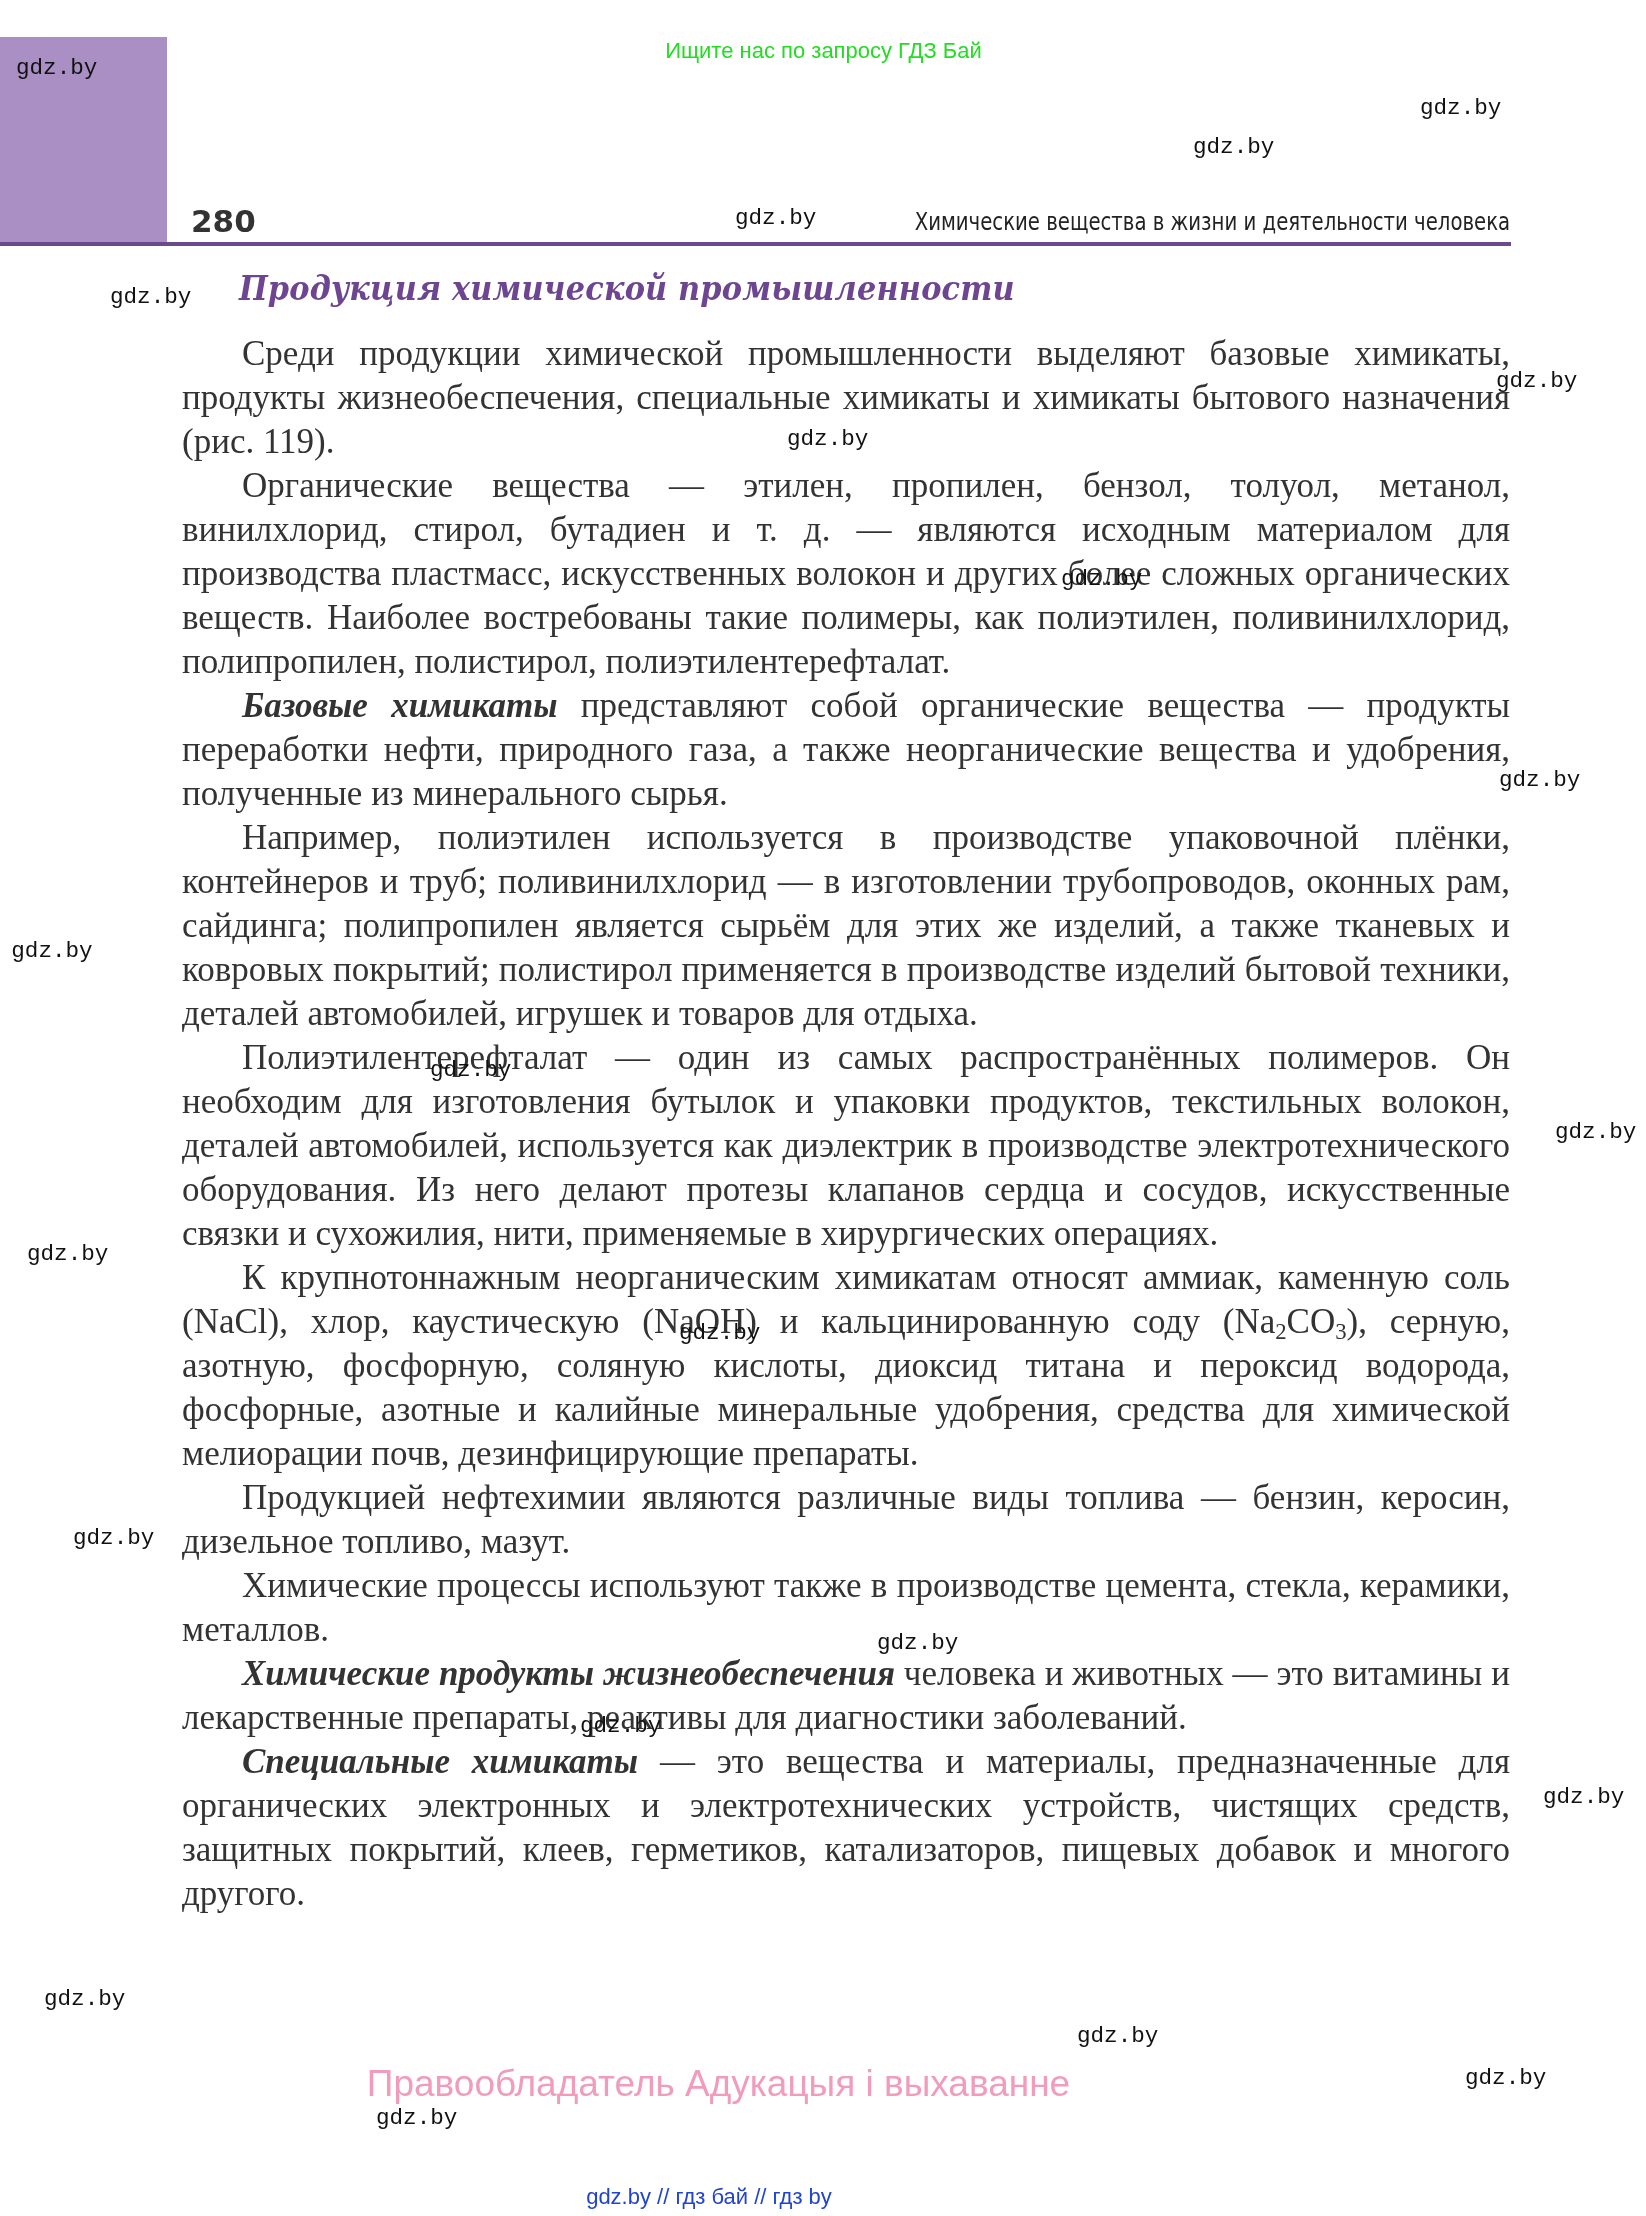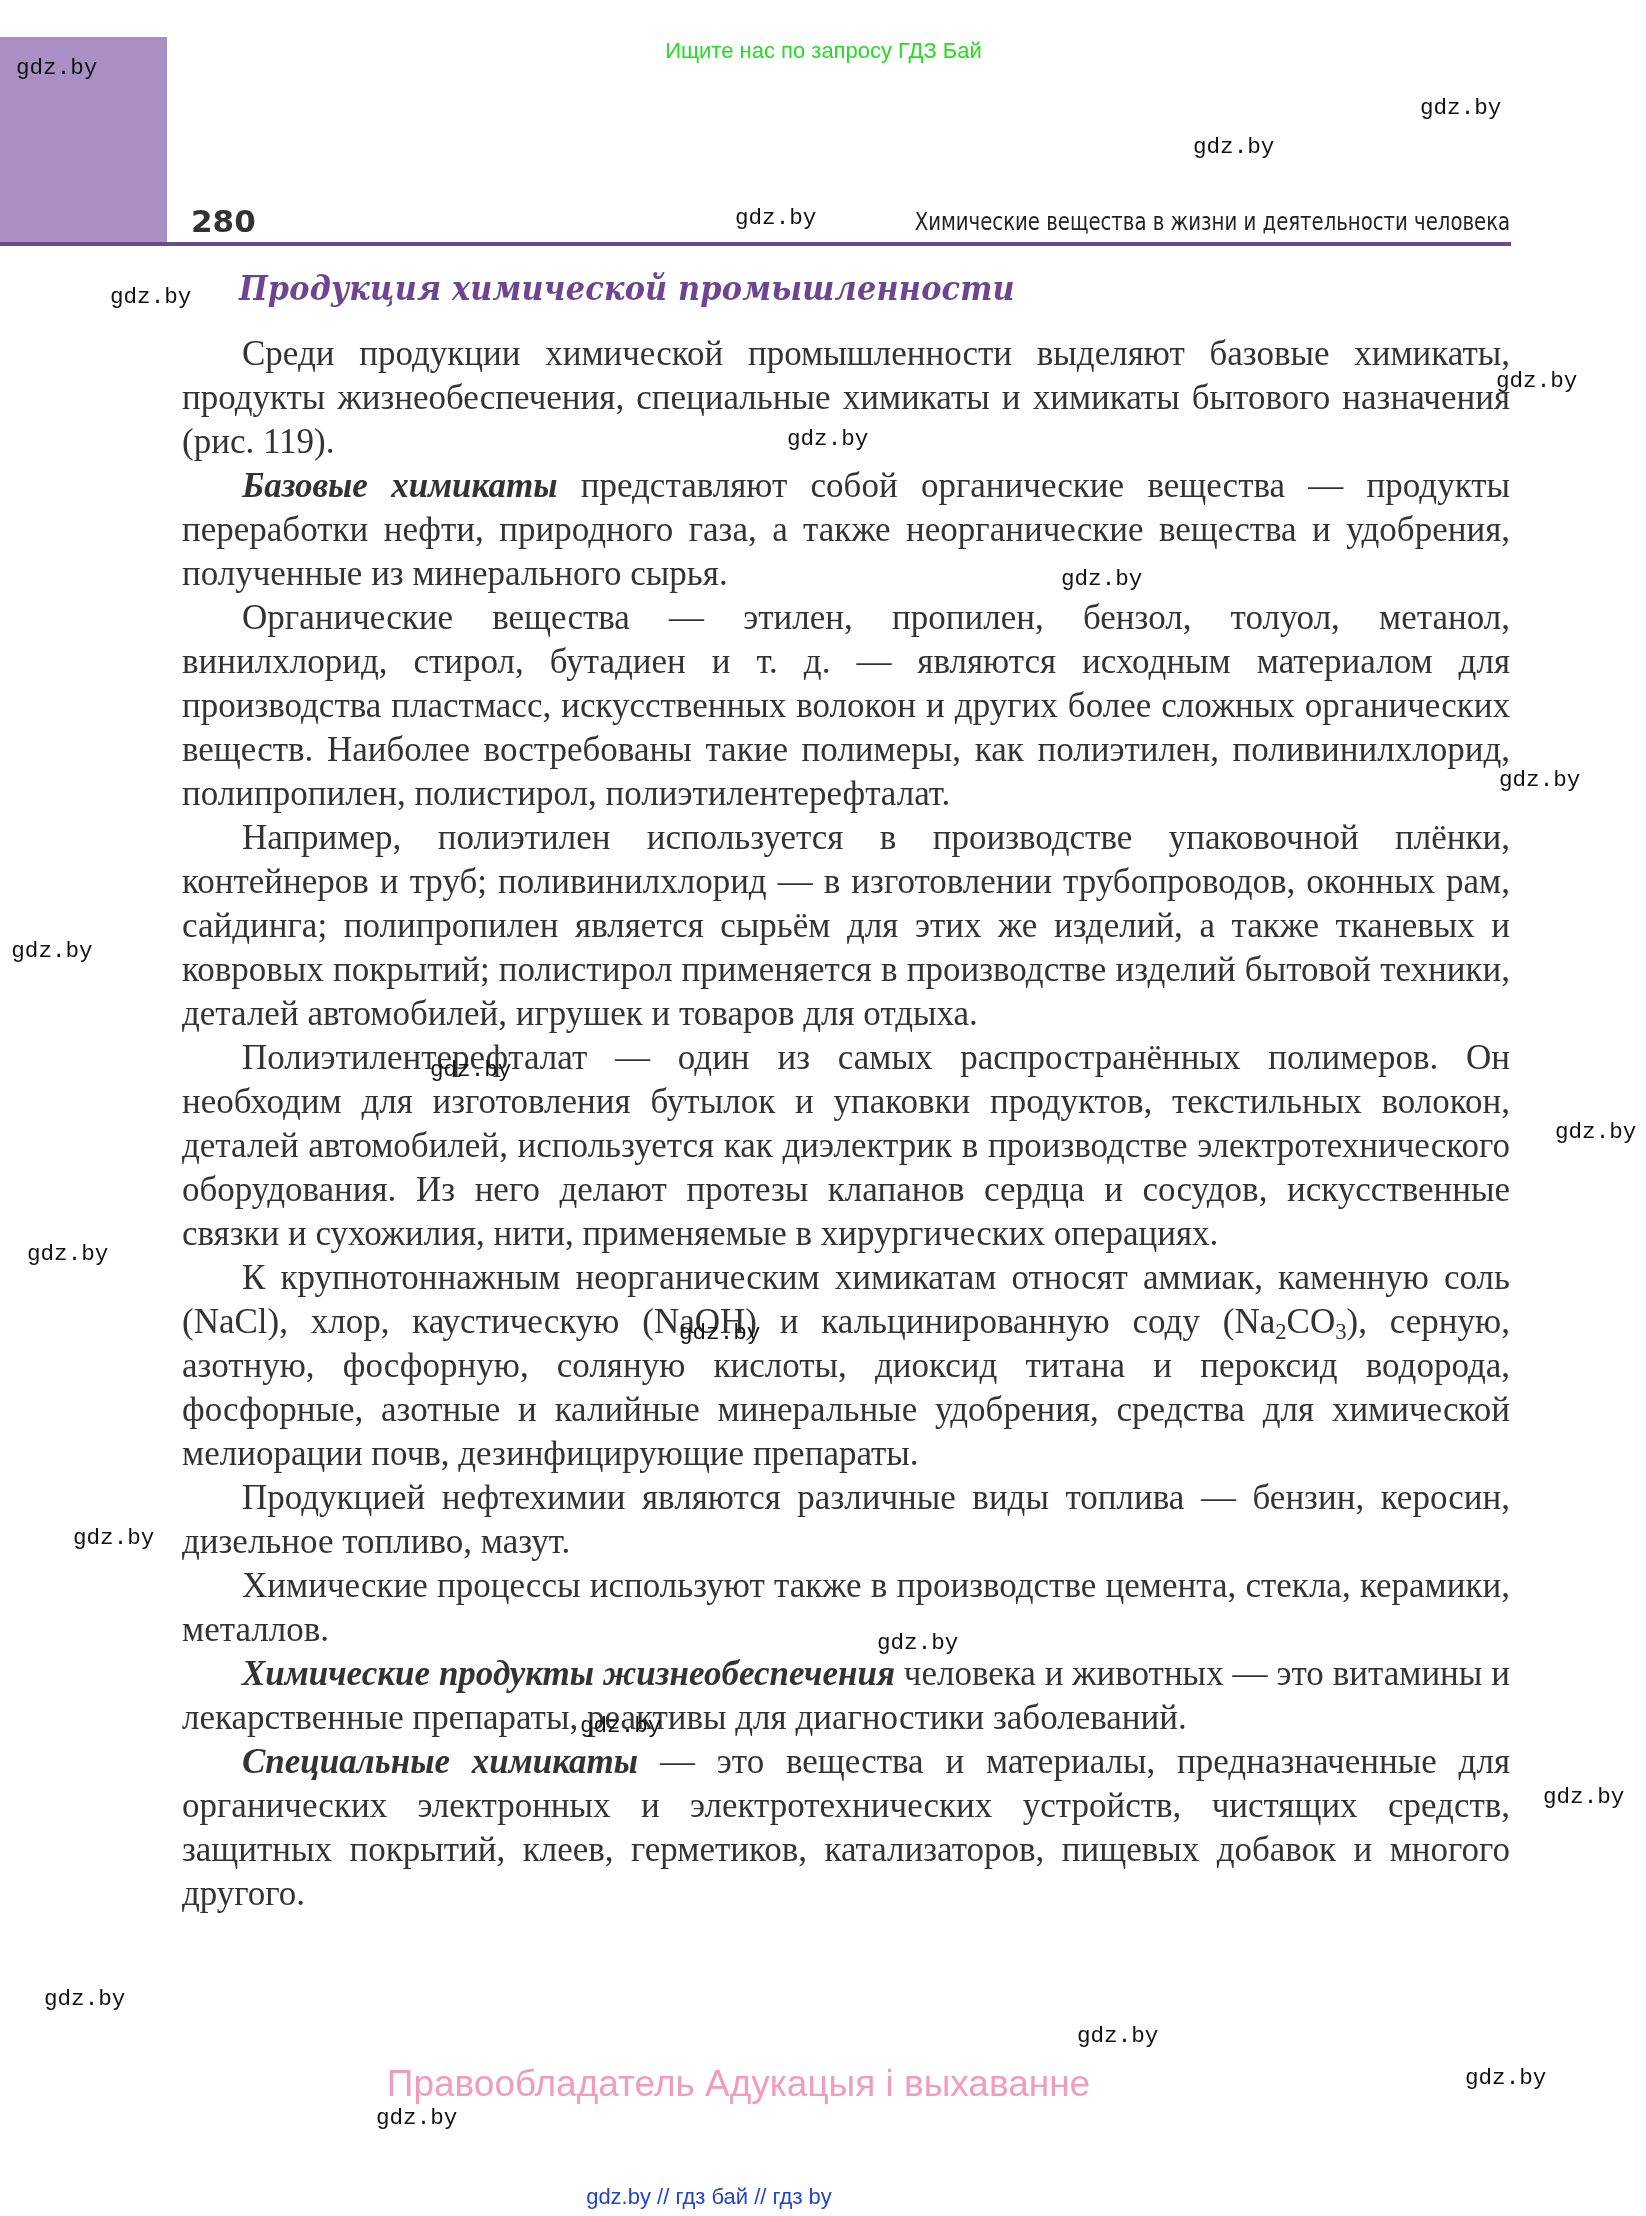--- a/index.html
+++ b/index.html
@@ -7,40 +7,40 @@
   .top-banner { position:absolute; left:0; width:1647px; top:3.2px; text-align:center; color:#22dd22; font-family:"Liberation Sans", sans-serif; font-size:22px;margin-top:35px; }
   .side-block { position:absolute; left:0; top:37px; width:167px; height:206px; background:#a98fc3; }
   .header-rule { position:absolute; left:0; top:242px; width:1511px; height:4px; background:#6b4a8c; }
   .page-number { position:absolute; left:181px; top:203px; font-family:"DejaVu Sans", sans-serif; font-weight:bold; font-size:31px; color:#333;margin-left:10px; }
   .running-head { position:absolute; right:137px; top:208px; font-family:"DejaVu Sans", sans-serif; font-size:24px; color:#222; transform:scaleX(0.82); transform-origin:right center; white-space:nowrap; }
   .wm { position:absolute; font-family:Liberation Mono, monospace; font-size:22.6px; color:#111; white-space:nowrap; }
   .section-title { position:absolute; left:239px; top:269px; font-family:"DejaVu Serif", serif; font-style:italic; font-weight:bold; font-size:33px; color:#6d4591; letter-spacing:0.2px; transform:scaleX(0.92); transform-origin:left center; white-space:nowrap; }
   .body-text { position:absolute; left:182px; top:332px; width:1328px; font-family:"Liberation Serif", serif; font-size:35px; line-height:44px; color:#333; text-align:justify; hyphens:manual; }
   .body-text p { margin:0 0 0 0; text-indent:60px; }
   .body-text .term { font-weight:bold; font-style:italic; }
-  .copyright { position:absolute; left:0; width:1437px; top:2063px; text-align:center; font-family:"Liberation Sans", sans-serif; font-size:37px; color:#f19bbd;padding-left:20px; }
+  .copyright { position:absolute; left:0; width:1437px; top:2063px; text-align:center; font-family:"Liberation Sans", sans-serif; font-size:37px; color:#f19bbd; }
   .footer-links { position:absolute; left:0; width:1418px; top:2184px; text-align:center; font-family:"Liberation Sans", sans-serif; font-size:22px; color:#2244cc; }
   sub { font-size:0.65em; vertical-align:-0.25em; line-height:0; }
 </style>
 </head>
 <body>
 
 <div class="top-banner">Ищите нас по запросу ГДЗ Бай</div>
 
 <div class="side-block"></div>
 <div class="header-rule"></div>
 <div class="page-number">280</div>
 <div class="running-head">Химические вещества в жизни и деятельности человека</div>
 
 <div class="section-title">Продукция химической промышленности</div>
 
 <div class="body-text">
   <p><span>Среди продукции химической промышленности выделяют базовые химикаты, продукты жизнеобеспечения, специальные химикаты и химикаты бытового назначения (рис. 119).</span></p>
+  <p><span>Органические вещества — этилен, пропилен, бензол, толуол, метанол, винилхлорид, стирол, бутадиен и т. д. — являются исходным материалом для производства пластмасс, искусственных волокон и других более сложных органических веществ. Наиболее востребованы такие полимеры, как полиэтилен, поливинилхлорид, полипропилен, полистирол, полиэтилентерефталат.</span></p>
   <p><span class="term">Базовые химикаты</span><span> представляют собой органические вещества — продукты переработки нефти, природного газа, а также неорганические вещества и удобрения, полученные из минерального сырья.</span></p>
-  <p><span>Органические вещества — этилен, пропилен, бензол, толуол, метанол, винилхлорид, стирол, бутадиен и т. д. — являются исходным материалом для производства пластмасс, искусственных волокон и других более сложных органических веществ. Наиболее востребованы такие полимеры, как полиэтилен, поливинилхлорид, полипропилен, полистирол, полиэтилентерефталат.</span></p>
   <p><span>Например, полиэтилен используется в производстве упаковочной плёнки, контейнеров и труб; поливинилхлорид — в изготовлении трубопроводов, оконных рам, сайдинга; полипропилен является сырьём для этих же изделий, а также тканевых и ковровых покрытий; полистирол применяется в производстве изделий бытовой техники, деталей автомобилей, игрушек и товаров для отдыха.</span></p>
   <p><span>Полиэтилентерефталат — один из самых распространённых полимеров. Он необходим для изготовления бутылок и упаковки продуктов, текстильных волокон, деталей автомобилей, используется как диэлектрик в производстве электротехнического оборудования. Из него делают протезы клапанов сердца и сосудов, искусственные связки и сухожилия, нити, применяемые в хирургических операциях.</span></p>
   <p><span>К крупнотоннажным неорганическим химикатам относят аммиак, каменную соль (NaCl), хлор, каустическую (NaOH) и кальцинированную соду (Na</span><sub>2</sub><span>CO</span><sub>3</sub><span>), серную, азотную, фосфорную, соляную кислоты, диоксид титана и пероксид водорода, фосфорные, азотные и калийные минеральные удобрения, средства для химической мелиорации почв, дезинфицирующие препараты.</span></p>
   <p><span>Продукцией нефтехимии являются различные виды топлива — бензин, керосин, дизельное топливо, мазут.</span></p>
   <p><span>Химические процессы используют также в производстве цемента, стекла, керамики, металлов.</span></p>
   <p><span class="term">Химические продукты жизнеобеспечения</span><span> человека и животных — это витамины и лекарственные препараты, реактивы для диагностики заболеваний.</span></p>
   <p><span class="term">Специальные химикаты</span><span> — это вещества и материалы, предназначенные для органических электронных и электротехнических устройств, чистящих средств, защитных покрытий, клеев, герметиков, катализаторов, пищевых добавок и многого другого.</span></p>
 </div>
 
 <div id="watermarks">

